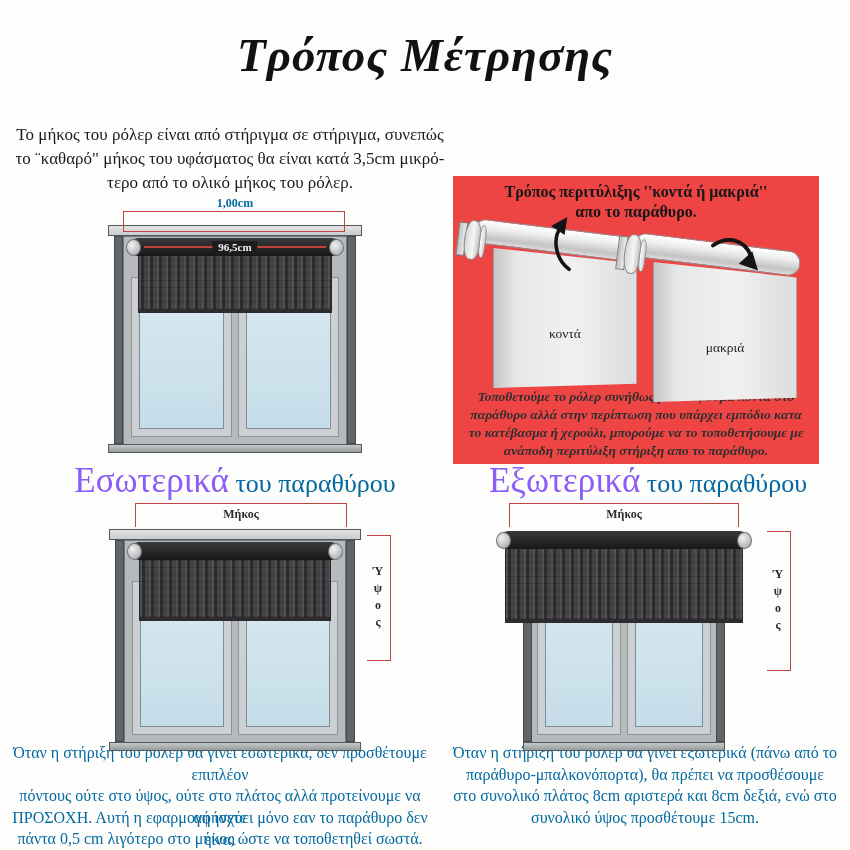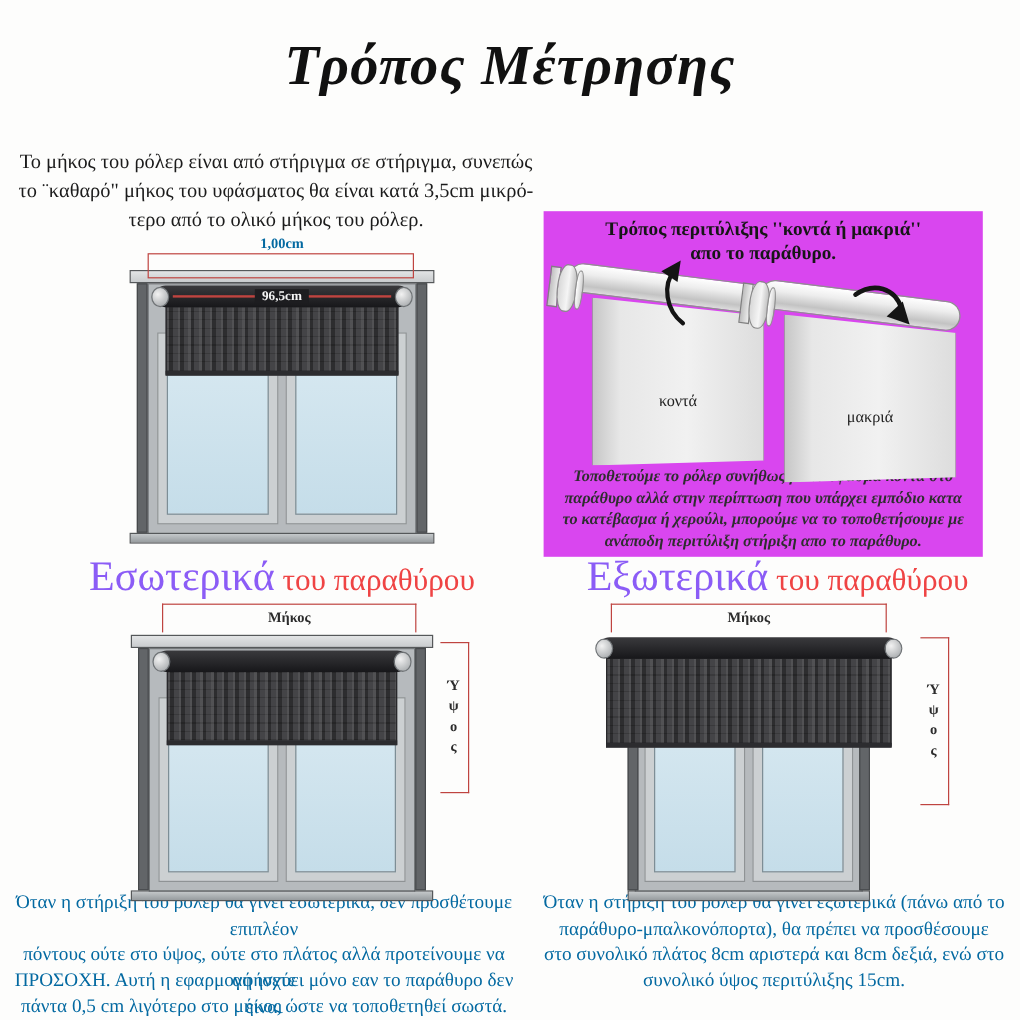--- a/index.html
+++ b/index.html
@@ -88,21 +88,21 @@
   .win3 .m-bracket{left:16px;top:0;width:230px;}
   .win3 .wbody{left:2px;top:26px;width:258px;height:222px;}
   .win3 .roller{left:4px;right:4px;top:2px;}
   .win3 .fabric{left:10px;right:10px;top:19px;height:75px;}
   .win3 .frame{left:34px;right:34px;top:10px;}
   .win3 .side.l{left:28px;top:10px;} .win3 .side.r{right:28px;top:10px;}
   .win3 .sill{left:28px;right:28px;}
   .win3 .v-bracket{right:2px;top:28px;height:140px;}
   
   .wind-panel{position:absolute;left:453px;top:176px;width:366px;height:288px;
-    background:#d946ef;}
+    background:#ef4444;}
   .wind-head{position:absolute;top:6px;left:0;width:100%;text-align:center;
     font-size:16px;font-weight:bold;line-height:20px;color:#161616;}
   .roller-fig{position:absolute;width:192px;height:175px;}
   .fig-close{left:4px;top:44px;z-index:1;}
   .fig-far{left:164px;top:58px;z-index:2;}
   .wf-tube{position:absolute;left:16px;top:8px;width:168px;height:25px;border-radius:13px;
     background:linear-gradient(180deg,#ffffff 0%,#ededed 35%,#c3c3c3 78%,#dddddd 100%);
     border:1px solid #8f8f8f;transform:rotate(7deg);}
   .wf-bracket{position:absolute;left:0;top:0;width:30px;height:42px;transform:rotate(7deg);}
   .wf-bracket .plate{position:absolute;left:0;top:3px;width:9px;height:34px;
@@ -118,21 +118,21 @@
   .wf-label{position:absolute;left:0;width:100%;top:56%;text-align:center;
     font-size:13.5px;color:#222;}
   .wf-arrow{position:absolute;z-index:3;}
   .arrow-close{left:86px;top:-4px;width:36px;height:58px;}
   .arrow-far{left:92px;top:0px;width:52px;height:48px;}
   .wind-note{position:absolute;left:6px;top:212px;width:354px;text-align:center;
     font-size:13.5px;font-style:italic;font-weight:bold;line-height:18px;color:#2e2e2e;}
   
   .sec-head{position:absolute;top:461px;width:360px;text-align:center;white-space:nowrap;}
   .sec-head .big{font-size:35px;font-weight:normal;color:#8b5cf6;margin-top:12px;}
-  .sec-head .small{font-size:26px;color:#ef4444;}
+  .sec-head .small{font-size:26px;color:#0369a1;}
   .sec-head.left{left:55px;} .sec-head.right{left:468px;}
   
   .bnote{position:absolute;text-align:center;font-size:16px;line-height:21.5px;color:#0369a1;}
   .note-int{left:3px;top:742px;width:434px;}
   .note-warn{left:3px;top:807px;width:434px;}
   .note-ext{left:443px;top:742px;width:404px;}
 </style>
 </head>
 <body>
 
@@ -286,16 +286,16 @@
 
   <div class="bnote note-warn">
     <div>ΠΡΟΣΟΧΗ. Αυτή η εφαρμογή ισχύει μόνο εαν το παράθυρο δεν είναι</div>
 
   </div>
 
   <div class="bnote note-ext">
     <div>Όταν η στήριξη του ρόλερ θα γίνει εξωτερικά (πάνω από το</div>
     <div>παράθυρο-μπαλκονόπορτα), θα πρέπει να προσθέσουμε</div>
     <div>στο συνολικό πλάτος 8cm αριστερά και 8cm δεξιά, ενώ στο</div>
-    <div>συνολικό ύψος περιτύλιξης 15cm.</div>
+    <div>συνολικό ύψος προσθέτουμε 15cm.</div>
   </div>
 
 </div>
 
 </body></html>

